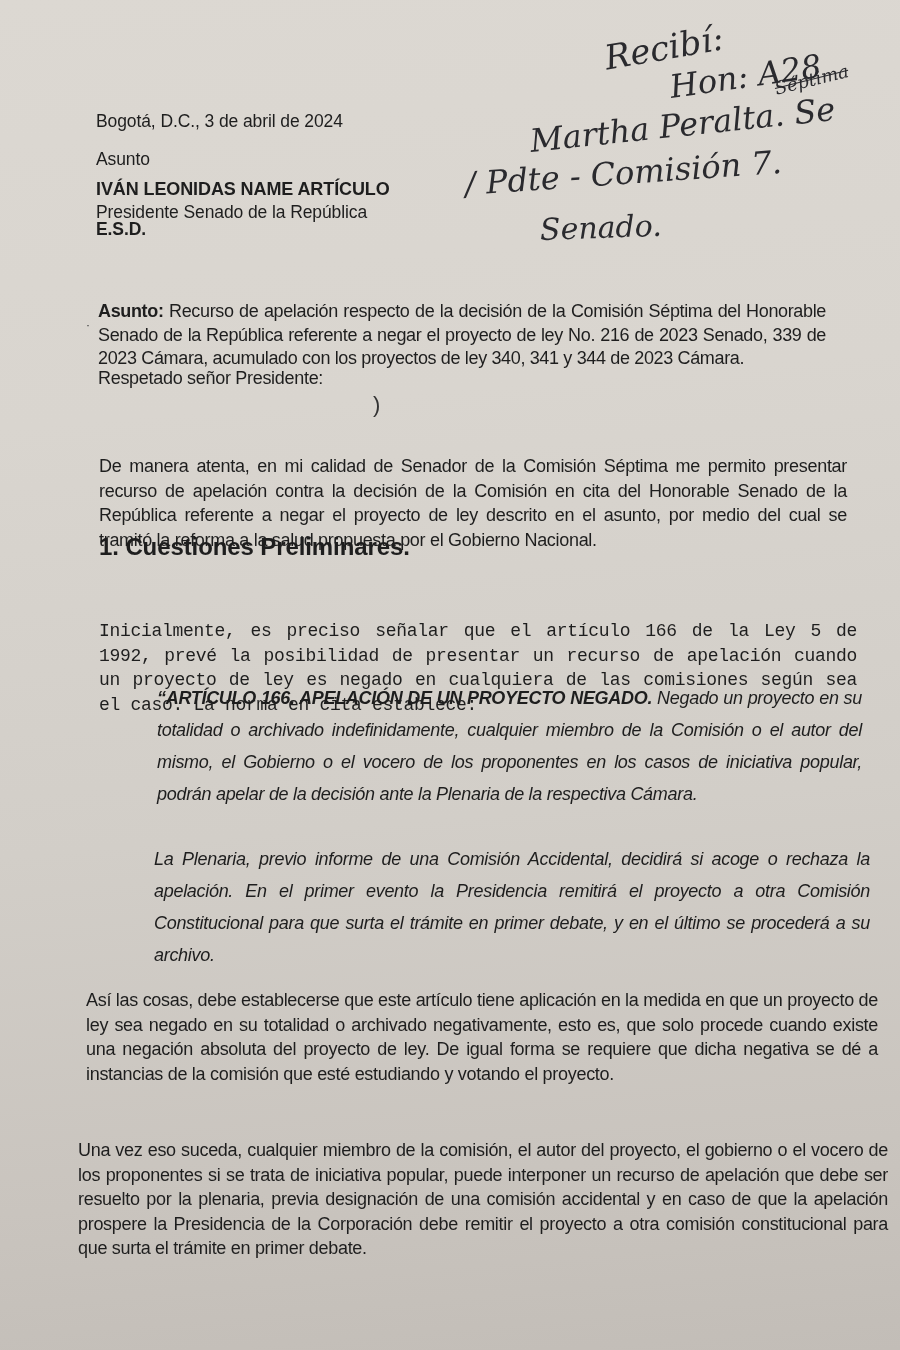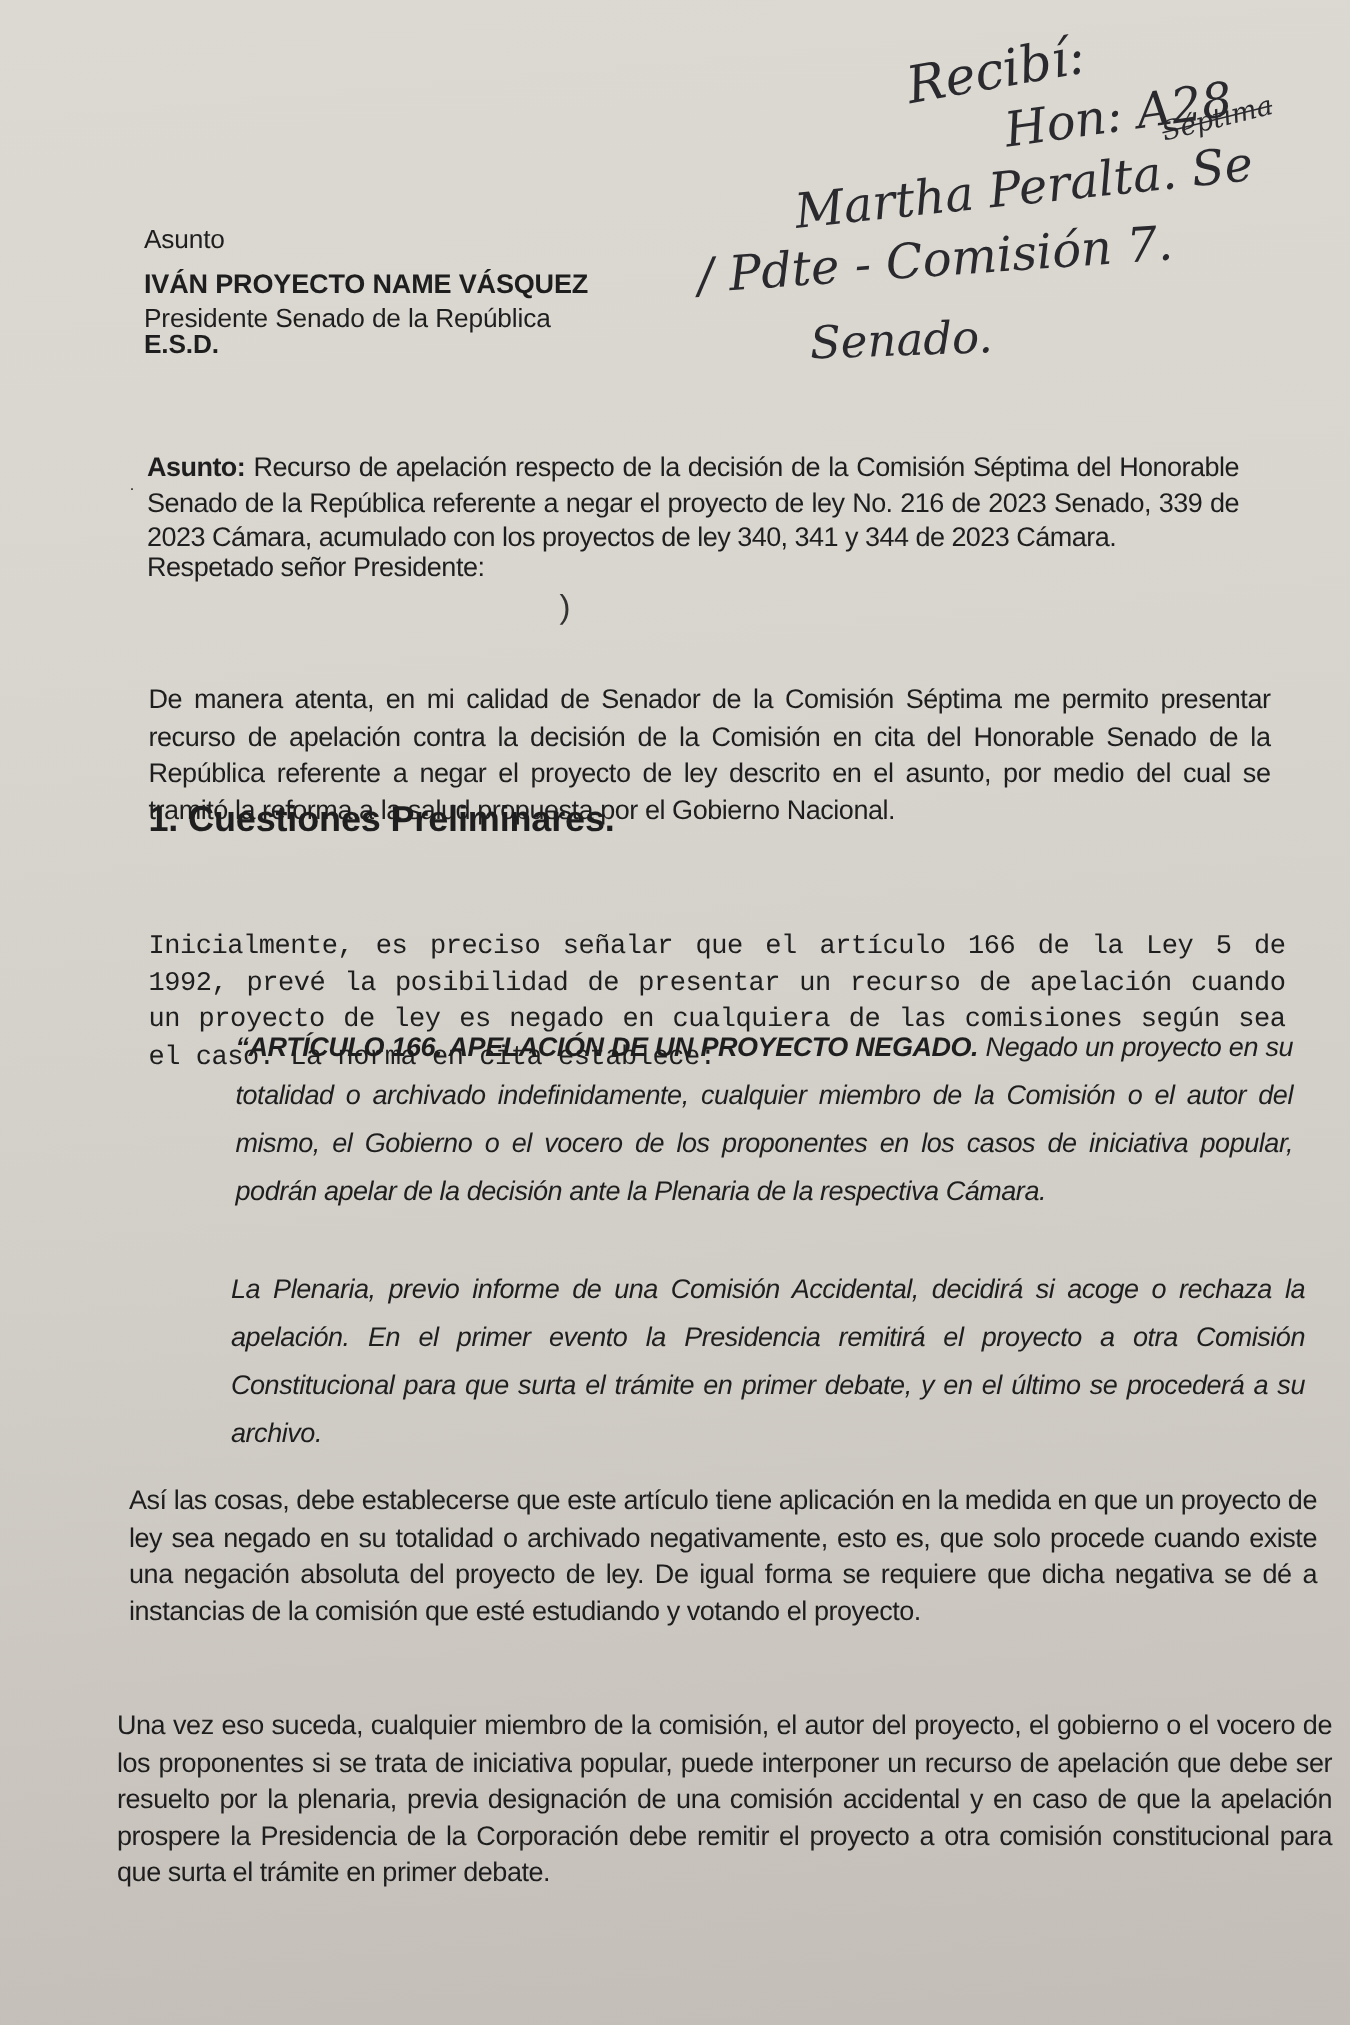--- a/index.html
+++ b/index.html
@@ -18,22 +18,23 @@
       color: #2a2a2e; white-space: nowrap; transform-origin: left center;
     }
     .quote { position: absolute; font-size: 18px; line-height: 32px; font-style: italic; text-align: justify; text-align-last: left; }
     .mark { position: absolute; color: #333; }
   </style>
 </head>
 <body>
 
 <div class="page">
 
+  <div class="line" style="left:96px; top:110px;">Bogotá, D.C., 3 de abril de 2024</div>
   <div class="line" style="left:96px; top:148px;">Asunto</div>
-  <div class="line b" style="left:96px; top:178px; font-size:18px;">IVÁN PROYECTO NAME VÁSQUEZ</div>
+  <div class="line b" style="left:96px; top:178px; font-size:18px;">IVÁN LEONIDAS NAME ARTÍCULO</div>
   <div class="line" style="left:96px; top:201px;">Presidente Senado de la República</div>
   <div class="line" style="left:96px; top:218px;font-weight:bold;">E.S.D.</div>
 
   <div class="hand" style="left:605px; top:38px; font-size:34px; transform:rotate(-10deg);">Recibí:</div>
   <div class="hand" style="left:670px; top:68px; font-size:32px; transform:rotate(-8deg);">Hon: A28</div>
   <div class="hand" style="left:775px; top:78px; font-size:18px; transform:rotate(-14deg); text-decoration:line-through;">Séptima</div>
   <div class="hand" style="left:530px; top:122px; font-size:32px; transform:rotate(-6deg);">Martha Peralta. Se</div>
   <div class="hand" style="left:465px; top:165px; font-size:32px; transform:rotate(-4deg);">/ Pdte - Comisión 7.</div>
   <div class="hand" style="left:540px; top:212px; font-size:30px; transform:rotate(-2deg);">Senado.</div>
 

